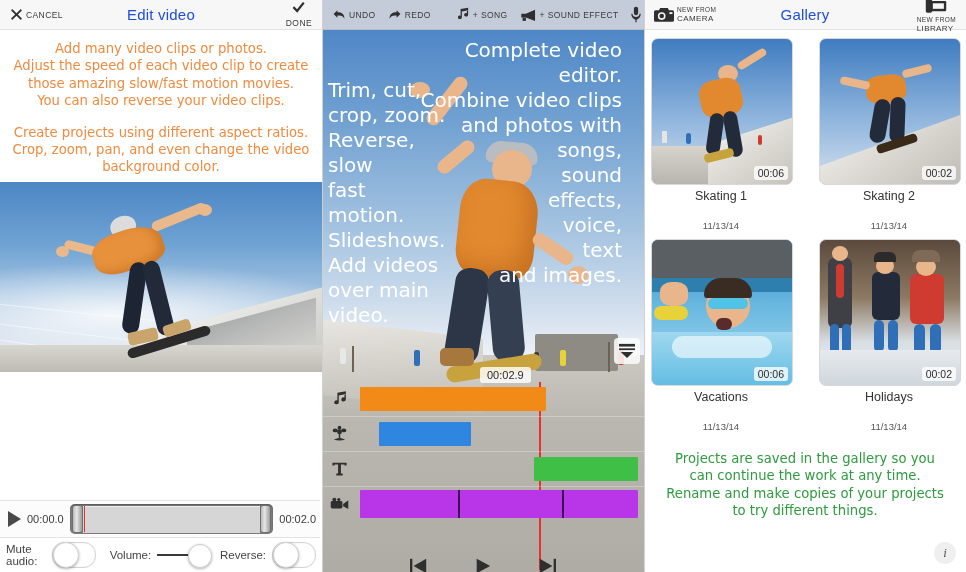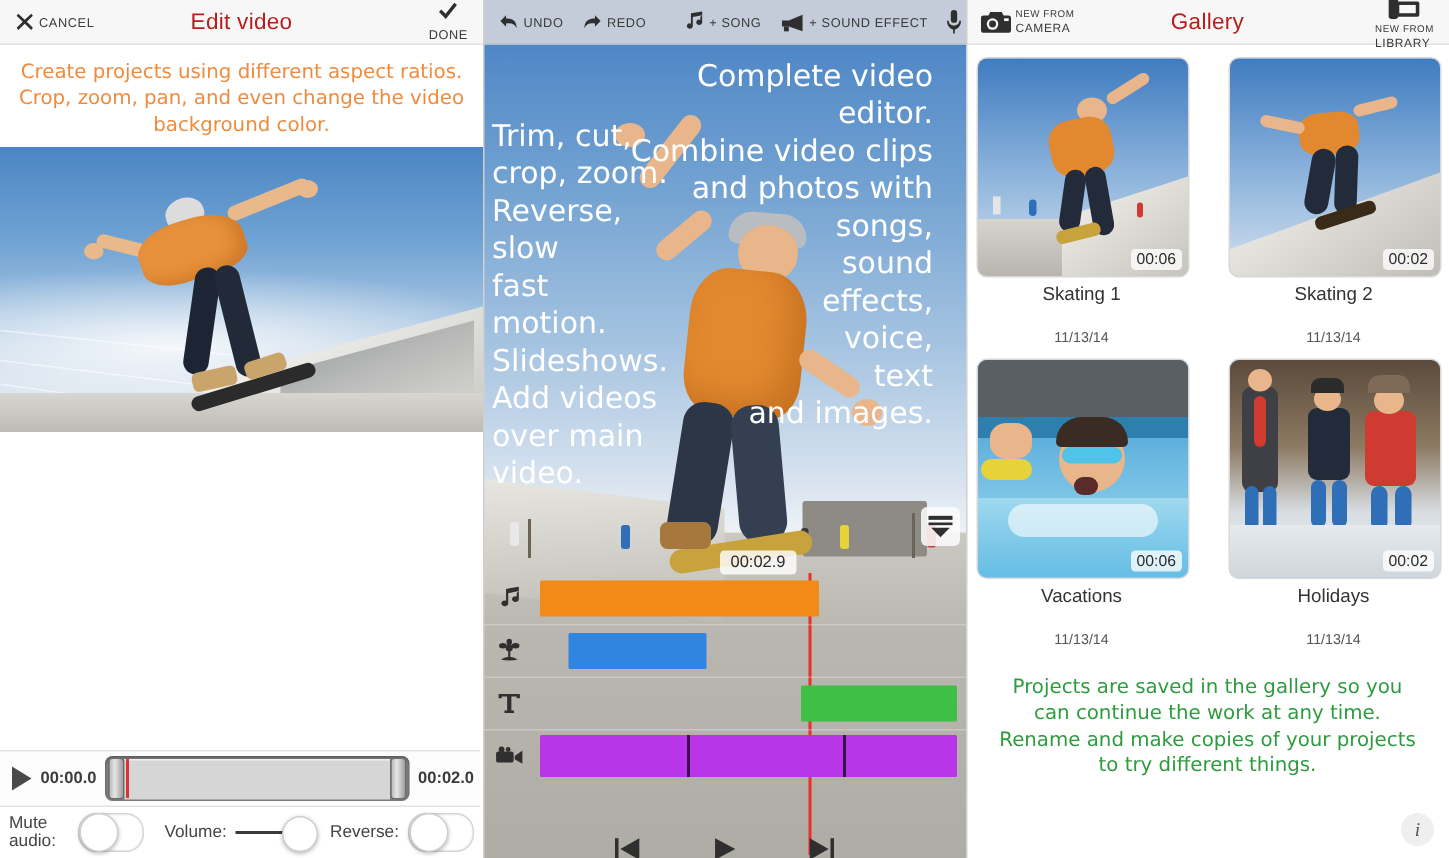--- a/index.html
+++ b/index.html
@@ -9,21 +9,21 @@
   
   .panel{position:relative;height:572px;overflow:hidden;background:#fff;}
   .p-left{width:322px;}
   .p-mid{width:322px;}
   .p-right{width:322px;}
 
   
   .topbar{height:30px;display:flex;align-items:center;position:relative;box-sizing:border-box;}
   .topbar.light{background:#f7f7f7;border-bottom:1px solid #e2e2e2;}
   .topbar.blue{background:#c3ccd8;border-bottom:1px solid #b3bcc9;}
-  .tb-title{position:absolute;left:0;right:0;text-align:center;font-size:15px;color:#b91c1c;
+  .tb-title{position:absolute;left:0;right:0;text-align:center;font-size:15px;color:#1d4ed8;
             letter-spacing:.2px;pointer-events:none;}
   .tb-btn{display:flex;align-items:center;gap:3px;font-size:8.5px;color:#3a3a3a;
           letter-spacing:.4px;padding:0 6px;cursor:pointer;white-space:nowrap;}
   .tb-btn .lbl2{display:flex;flex-direction:column;line-height:8.5px;font-size:6.5px;align-items:flex-start;}
   .tb-left{margin-left:4px;}
   .tb-right{position:absolute;right:4px;flex-direction:column;}
   .divider{width:1px;height:18px;background:#9aa4b2;margin:0 6px;}
 
   
   svg{display:block;}
@@ -194,20 +194,24 @@
       <div class="tb-btn tb-right">
         <svg width="15" height="14" viewBox="0 0 24 24">
           <path class="ic" d="M2 12 L4.5 9 L9.5 14 L19.5 1.5 L22.5 4 L9.8 20 Z"></path>
         </svg>
         <span>DONE</span>
       </div>
     </div>
 
     <div class="txtblock">
       <div class="orange">
+        <p style="white-space:pre-line">Add many video clips or photos.
+Adjust the speed of each video clip to create
+those amazing slow/fast motion movies.
+You can also reverse your video clips.</p>
         <p style="white-space:pre-line">Create projects using different aspect ratios.
 Crop, zoom, pan, and even change the video
 background color.</p>
       </div>
     </div>
 
     <div class="lphoto">
       <div class="cloudhaze"></div>
       <div class="wire" style="left:0;top:132px;width:60%;transform:rotate(6deg)"></div>
       <div class="wire" style="left:0;top:152px;width:52%;transform:rotate(7deg)"></div>
@@ -226,21 +230,21 @@
       <div class="sk sk-board"></div>
       <div class="sk sk-shoeA"></div>
       <div class="sk sk-shoeB"></div>
     </div>
 
     <div class="txtblock" style="padding-top:12px;">
       <div class="orange">
       </div>
     </div>
 
-    <div style="position:absolute;left:0;bottom:34px;width:320px;font-weight:bold;">
+    <div style="position:absolute;left:0;bottom:34px;width:320px;">
       <div class="trimrow">
         <div class="playtri"></div>
         <div class="tcode">00:00.0</div>
         <div class="trim">
           <div class="handle"></div>
           <div class="trimfill"></div>
           <div class="handle"></div>
           <div class="playhead"></div>
         </div>
         <div class="tcode">00:02.0</div>

